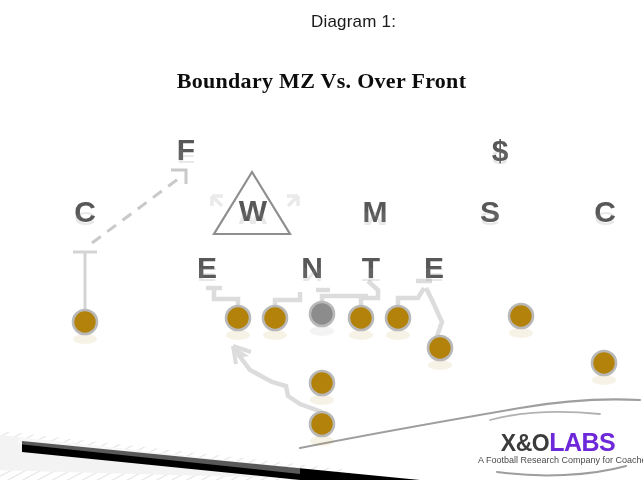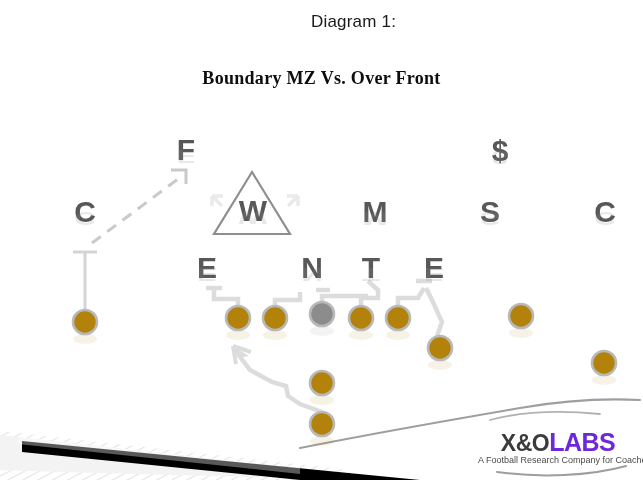--- a/index.html
+++ b/index.html
@@ -31,21 +31,21 @@
     padding-left: 32px;
   }
   #main-title {
     position: absolute;
     left: 0;
     top: 68px;
     width: 643px;
     text-align: center;
     font-family: "Liberation Serif", "DejaVu Serif", serif;
     font-weight: bold;
-    font-size: 18px;
+    font-size: 22px;
     color: #0d0d0d;
     letter-spacing: 0.3px;
   }
   
   #field {
     position: absolute;
     left: 0; top: 0;
     width: 643px;
     height: 480px;
   }

